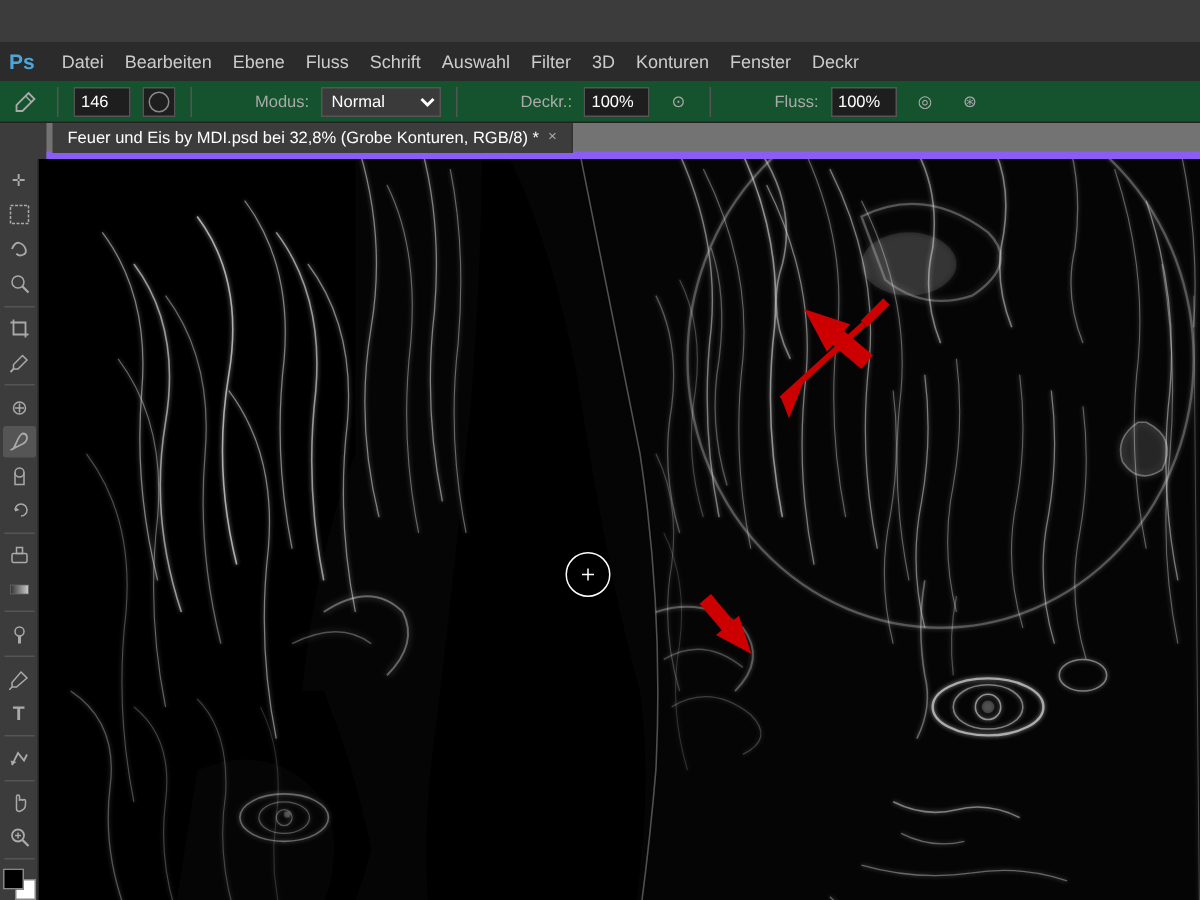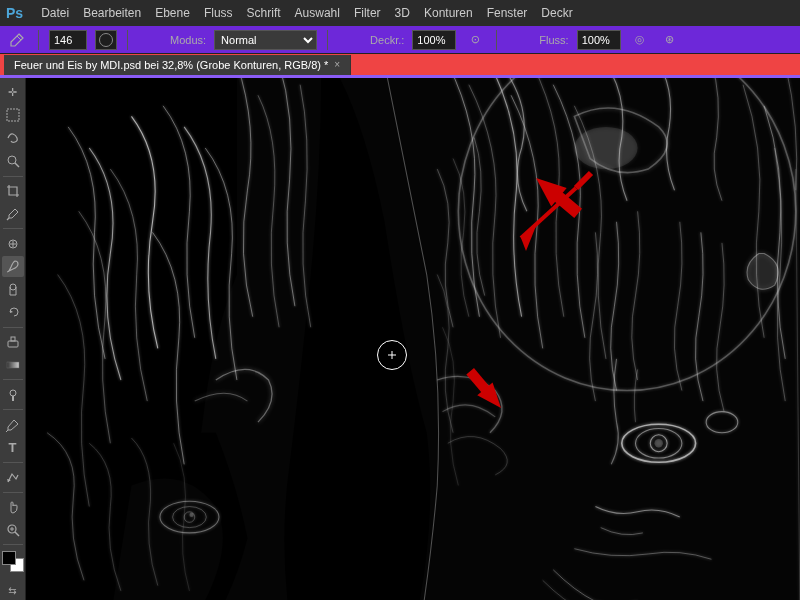--- a/index.html
+++ b/index.html
@@ -3,49 +3,49 @@
   <meta charset="utf-8">
   <style>
     * { margin: 0; padding: 0; box-sizing: border-box; }
     body { width: 800px; height: 600px; overflow: hidden; background: #3c3c3c; font-family: Arial, sans-serif; font-size: 12px; color: #ccc; }
 
     
     #menubar {
       display: flex; align-items: center;
       background: #2b2b2b; height: 22px;
       padding: 13px 6px; gap: 14px;
-      font-size: 12px; color: #ccc;
+      font-size: 12px; color: #ccc; margin-top: 28px;
     }
     #menubar .ps-logo { font-weight: bold; color: #4da6d9; font-size: 14px; margin-right: 4px; }
     #menubar span { cursor: pointer; }
 
     
     #toolbar {
       display: flex; align-items: center;
-      background: #6d28d9; height: 28px;
+      background: #14532d; height: 28px;
       padding: 0 6px; gap: 8px;
       border-bottom: 1px solid #222;
     }
     .tool-icon { width: 22px; height: 22px; display: flex; align-items: center; justify-content: center; cursor: pointer; color: #aaa; font-size: 13px; }
     .toolbar-sep { width: 1px; height: 20px; background: #555; margin: 0 2px; }
     .toolbar-label { font-size: 11px; color: #aaa; margin-left: 32px; }
     .toolbar-input {
       background: #1e1e1e; border: 1px solid #555; color: #fff;
       height: 20px; font-size: 11px; padding: 0 4px;
     }
     .toolbar-select {
       background: #3a3a3a; border: 1px solid #555; color: #fff;
       height: 20px; font-size: 11px; padding: 0 2px;
     }
 
     
     #tabbar {
       display: flex; align-items: center;
-      background: #ef4444; height: 24px;
-      border-bottom: 3px solid #8b5cf6; padding: 0 4px;
+      background: #737373; height: 24px;
+      border-bottom: 5px solid #8b5cf6; padding: 0 4px; margin-left: 31px;
     }
     .tab {
       display: flex; align-items: center;
       background: #5a5a5a; color: #ddd;
       height: 20px; padding: 0 10px;
       font-size: 11px; cursor: pointer;
       border-right: 1px solid #333;
       gap: 6px;
     }
     .tab.active { background: #3c3c3c; color: #fff; }
@@ -139,21 +139,21 @@
   </div>
   <div class="toolbar-sep"></div>
 
   <input class="toolbar-input" style="width: 38px;" value="146">
 
   <div style="width:22px;height:20px;border:1px solid #555;background:#1e1e1e;display:flex;align-items:center;justify-content:center;">
     <div style="width:14px;height:14px;border-radius:50%;border:1px solid #888;"></div>
   </div>
   <div class="toolbar-sep"></div>
   <span class="toolbar-label">Modus:</span>
-  <select class="toolbar-select" style="width:103px;">
+  <select class="toolbar-select" style="width:80px;">
     <option>Normal</option>
     <option>Multiplizieren</option>
     <option>Bildschirm</option>
   </select>
   <div class="toolbar-sep"></div>
   <span class="toolbar-label">Deckr.:</span>
   <input class="toolbar-input" style="width: 44px;" value="100%">
 
   <div class="tool-icon" style="font-size:11px;">⊙</div>
   <div class="toolbar-sep"></div>

